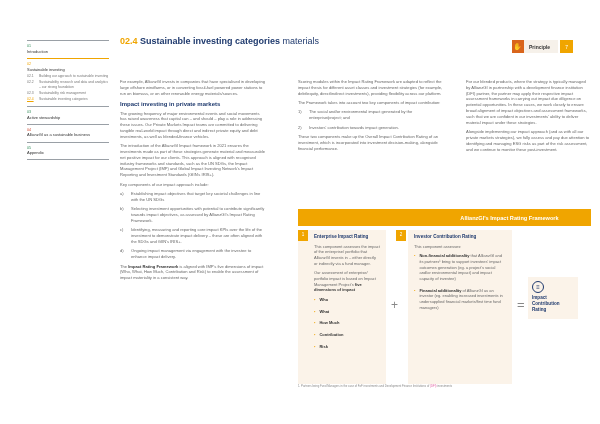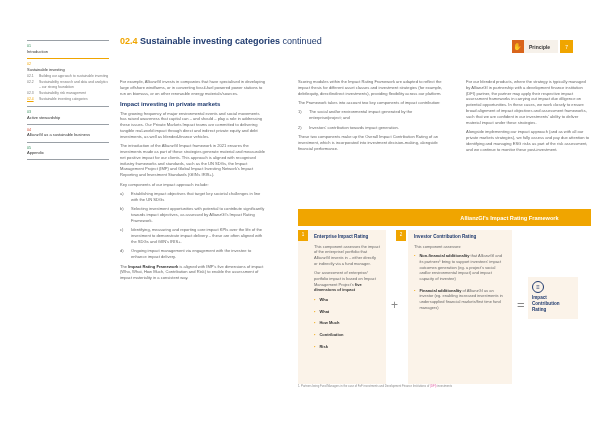--- a/index.html
+++ b/index.html
@@ -103,21 +103,21 @@
   <div class="nav-sec">
     <div class="nav-num">05</div>
     <div class="nav-title">Appendix</div>
   </div>
   <div class="nav-bottom"></div>
 </nav>
 
 <h1 class="page-title">
   <span class="num">02.4</span>
   <span>Sustainable investing categories</span>
-  <span class="cont">continued</span>
+  <span class="cont">materials</span>
 </h1>
 <div class="principle">
   <span class="pr-icon">✋</span>
   <span class="pr-label">Principle</span>
   <span class="pr-num">7</span>
 </div>
 
 <div class="col col1">
   <p>For example, AllianzGI invests in companies that have specialised in developing large offshore windfarms, or in converting fossil-fuel powered power stations to run on biomass, or on other renewable energy materials/sources.</p>
   <h3>Impact investing in private markets</h3>

